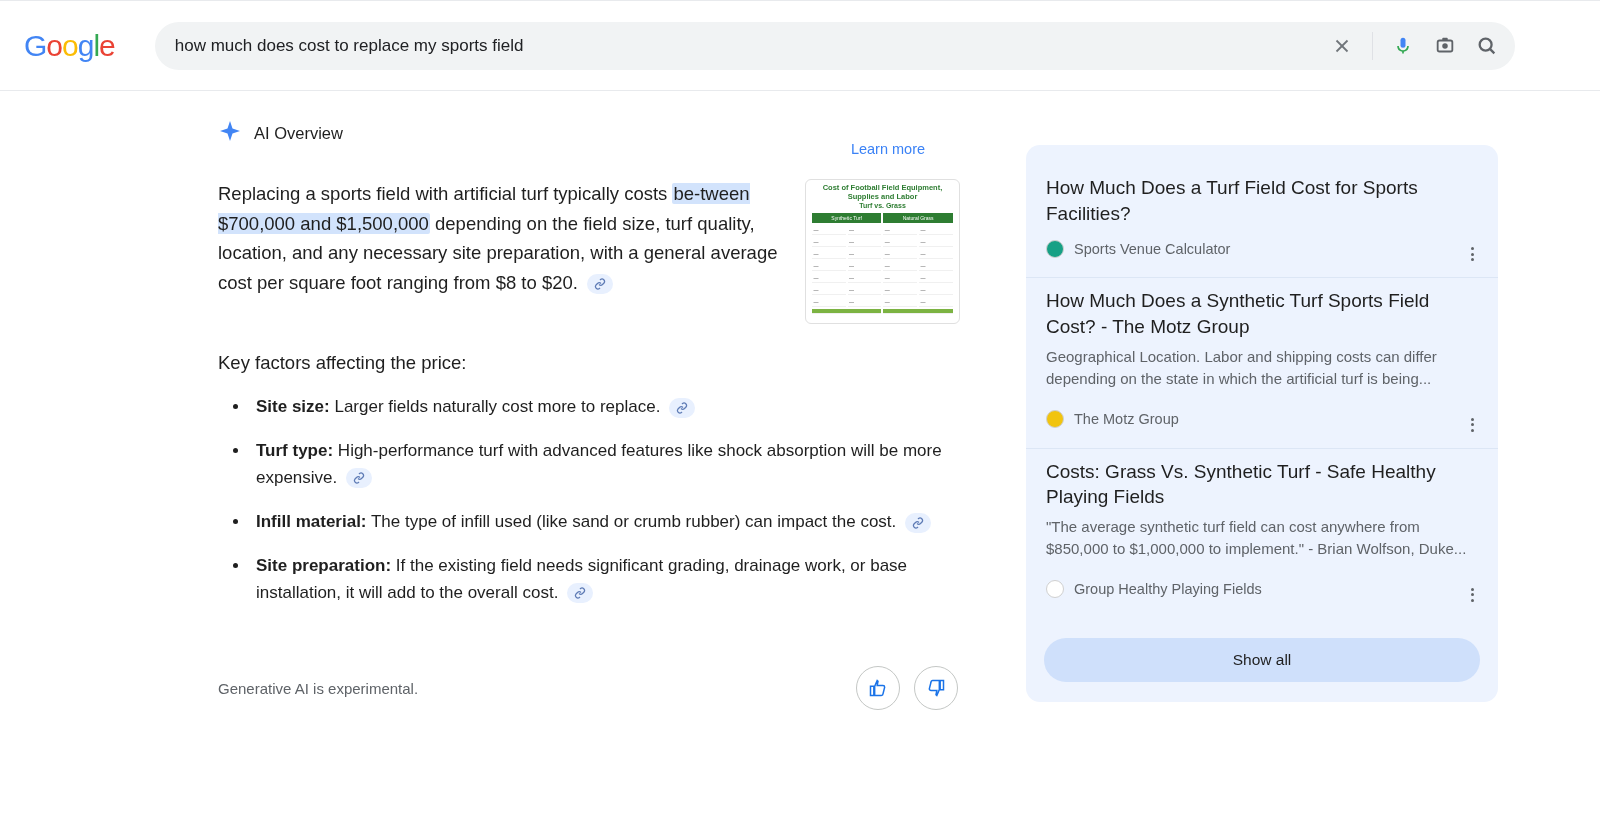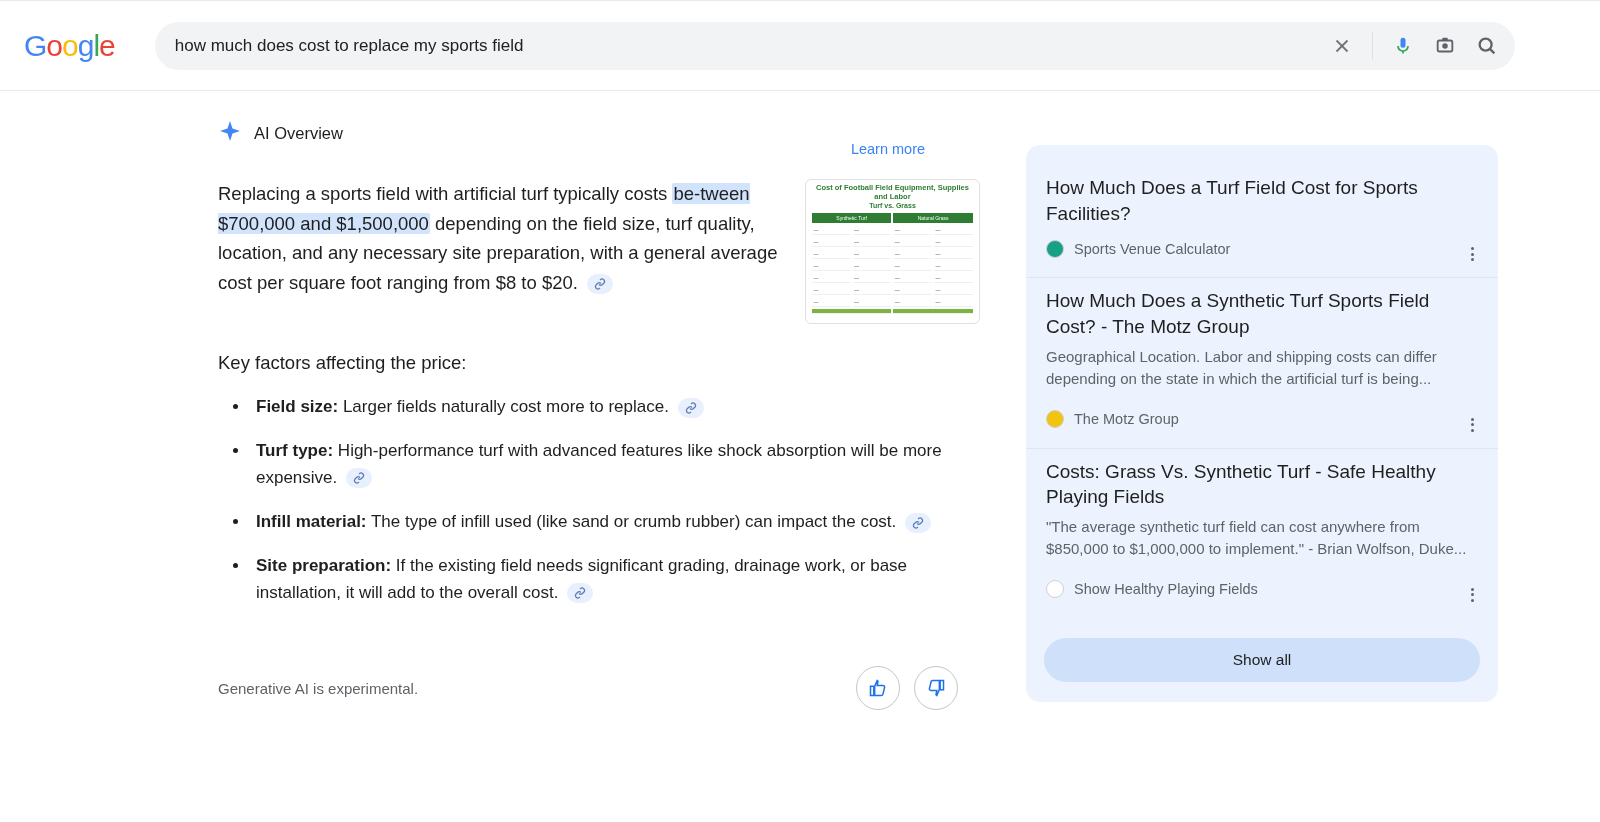--- a/index.html
+++ b/index.html
@@ -113,21 +113,21 @@
       justify-content: center;
       background: #e8f0fe;
       width: 26px;
       height: 20px;
       border-radius: 10px;
       vertical-align: middle;
       margin-left: 4px;
     }
     .link-badge svg { color: #5e7bb5; }
     .thumbnail {
-      width: 175px;
+      width: 155px;
       height: 145px;
       border: 1px solid #e0e0e0;
       border-radius: 6px;
       background: #fff;
       padding: 4px;
       flex-shrink: 0;
     }
     .thumb-title {
       color: #2e7d32;
       font-size: 7.5px;
@@ -382,21 +382,21 @@
                 <td colspan="2"></td>
                 <td colspan="2"></td>
               </tr>
         </tbody>
           </table>
       </div>
     </div>
 
     <div class="key-heading">Key factors affecting the price:</div>
     <ul class="factors" id="factors-list">
-        <li><b>Field size:</b><span> Larger fields naturally cost more to replace.</span> <span class="link-badge">
+        <li><b>Site size:</b><span> Larger fields naturally cost more to replace.</span> <span class="link-badge">
             <svg width="12" height="12" viewBox="0 0 24 24" fill="none" stroke="currentColor" stroke-width="2.5">
               <path d="M10 13a5 5 0 0 0 7 0l3-3a5 5 0 0 0-7-7l-1 1"></path>
               <path d="M14 11a5 5 0 0 0-7 0l-3 3a5 5 0 0 0 7 7l1-1"></path>
             </svg>
           </span></li>
         <li><b>Turf type:</b><span> High-performance turf with advanced features like shock absorption will be more expensive.</span> <span class="link-badge">
             <svg width="12" height="12" viewBox="0 0 24 24" fill="none" stroke="currentColor" stroke-width="2.5">
               <path d="M10 13a5 5 0 0 0 7 0l3-3a5 5 0 0 0-7-7l-1 1"></path>
               <path d="M14 11a5 5 0 0 0-7 0l-3 3a5 5 0 0 0 7 7l1-1"></path>
             </svg>
@@ -458,21 +458,21 @@
                   <span class="dot"></span>
                   <span class="dot"></span>
                 </span></div>
             </div>
           </div>
           <div class="source-item">
             <div class="source-title">Costs: Grass Vs. Synthetic Turf - Safe Healthy Playing Fields</div>
             <div class="source-snippet">"The average synthetic turf field can cost anywhere from $850,000 to $1,000,000 to implement." - Brian Wolfson, Duke...</div>
             <div class="source-footer">
               <div class="favicon" style="background: rgb(255, 255, 255); border: 1px solid rgb(208, 208, 208);"></div>
-              <div class="source-site">Show Healthy Playing Fields</div>
+              <div class="source-site">Group Healthy Playing Fields</div>
               <div class="source-menu"><span class="dots-vert">
                   <span class="dot"></span>
                   <span class="dot"></span>
                   <span class="dot"></span>
                 </span></div>
             </div>
           </div>
         </div>
       <div class="show-all">Show all</div>
     </div>

